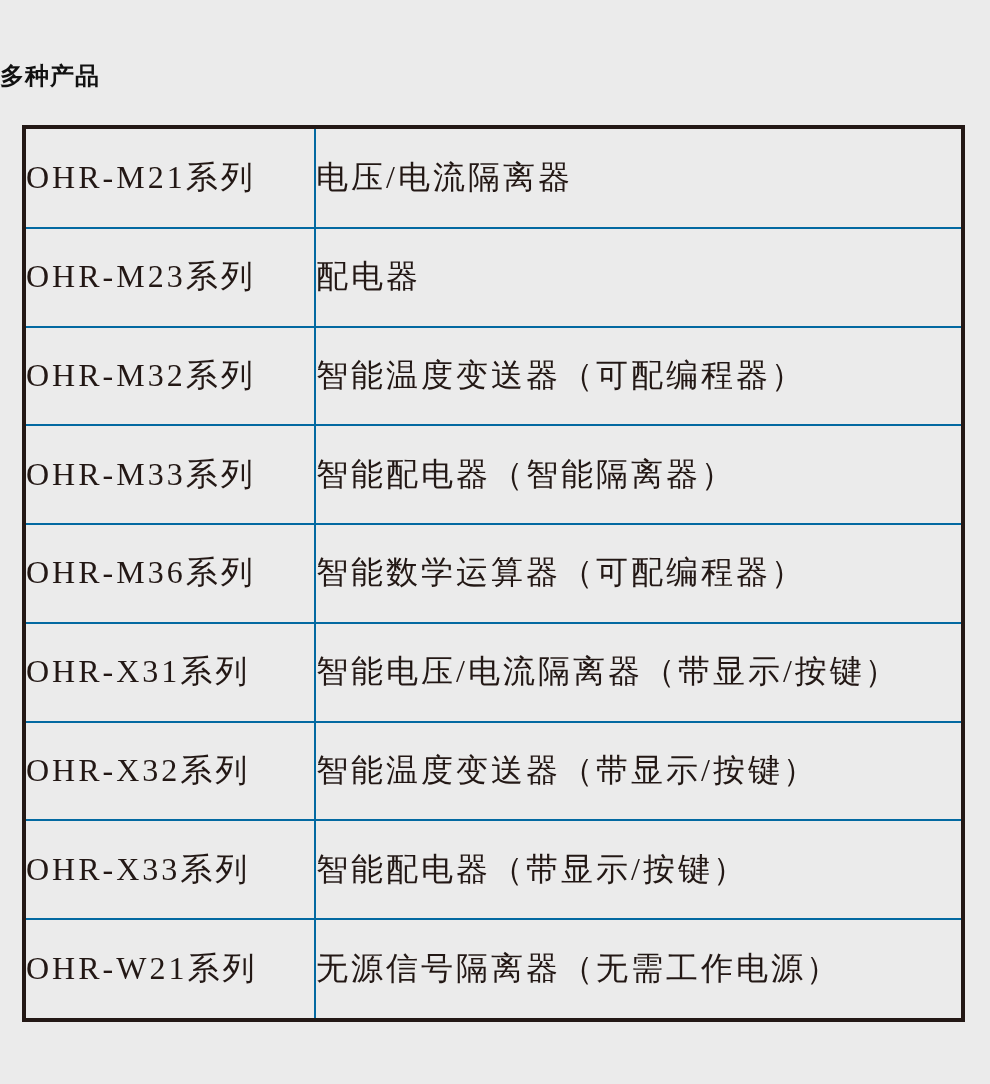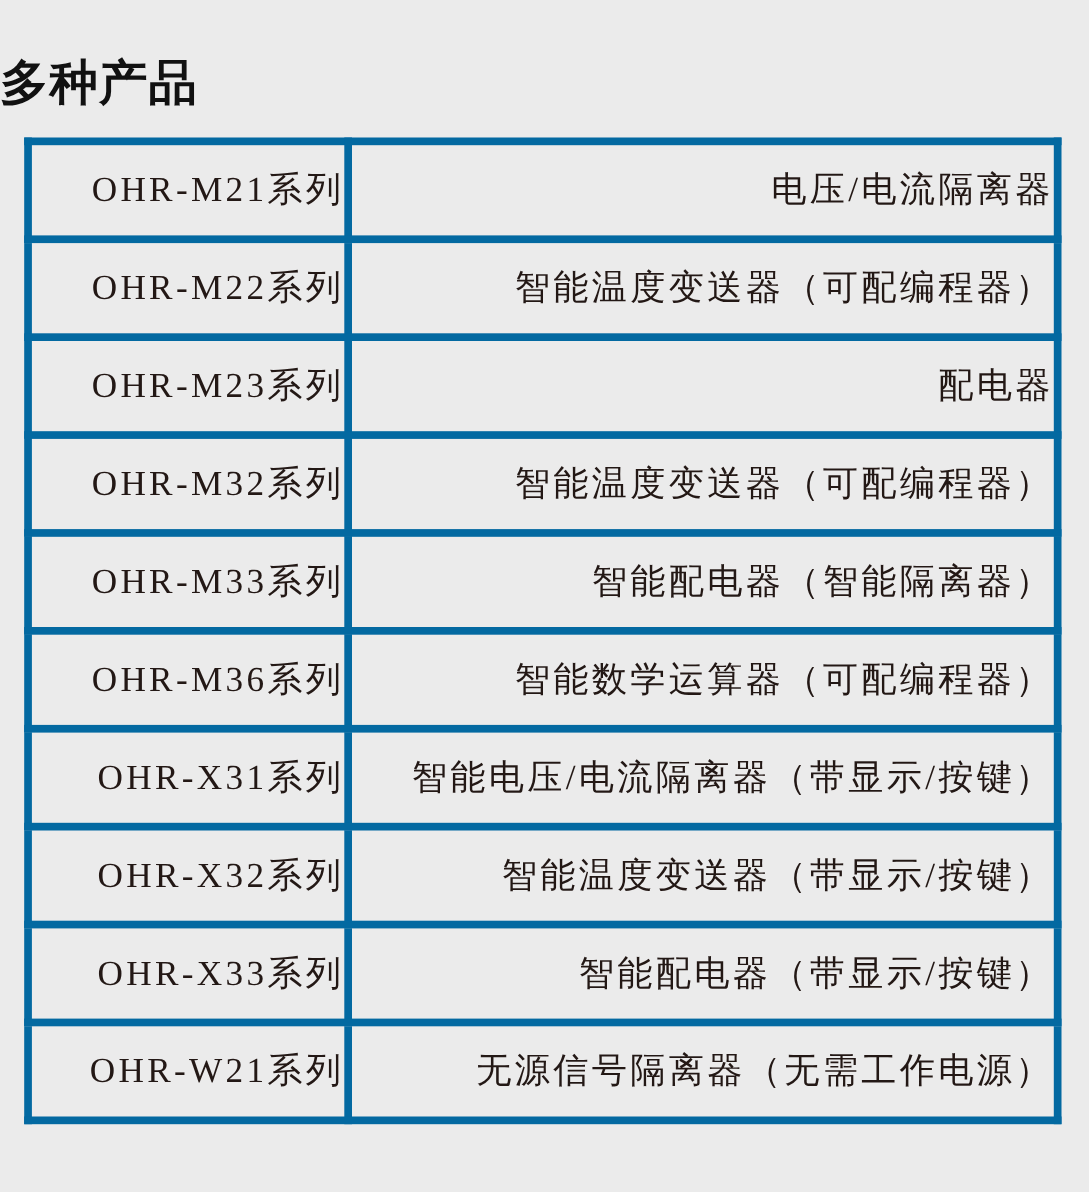--- a/index.html
+++ b/index.html
@@ -17,71 +17,66 @@
   .page-title {
     position: absolute;
     top: 52px;
     left: 0;
     width: 990px;
     display: flex;
     justify-content: flex-start;
     gap: 50px;
     font-family: "Liberation Sans", "DejaVu Sans", sans-serif;
     font-weight: bold;
-    font-size: 44px;
+    font-size: 24px;
     line-height: 48px;
     color: #111111;
     letter-spacing: 1px;
     white-space: nowrap;
   }
   table.product-table {
     position: absolute;
     left: 22px;
     top: 125px;
     width: 943px;
     height: 897px;
     border-collapse: collapse;
     table-layout: fixed;
     border: 4px solid #231815;
     color: #231815;
     font-size: 32px;
   }
   table.product-table col.col-series { width: 291px; }
   table.product-table td {
-    border: 7px solid #0369a1;
+    border: 2px solid #0369a1;
     vertical-align: middle;
     letter-spacing: 3px;
     white-space: nowrap;
     overflow: hidden;
     padding: 0;
-    text-align: right;
   }
   td.series-cell { padding-left: 16px; }
   td.product-cell { padding-left: 26px; }
 </style>
 </head>
 <body>
 
 <div class="page-title">
   <span>多种产品</span>
 </div>
 
 <table class="product-table">
   <colgroup>
     <col class="col-series">
     <col class="col-product">
   </colgroup>
   <tbody>
     <tr>
       <td class="series-cell">OHR-M21系列</td>
       <td class="product-cell">电压/电流隔离器</td>
-    </tr>
-    <tr>
-      <td class="series-cell">OHR-M22系列</td>
-      <td class="product-cell">智能温度变送器（可配编程器）</td>
     </tr>
     <tr>
       <td class="series-cell">OHR-M23系列</td>
       <td class="product-cell">配电器</td>
     </tr>
     <tr>
       <td class="series-cell">OHR-M32系列</td>
       <td class="product-cell">智能温度变送器（可配编程器）</td>
     </tr>
     <tr>

